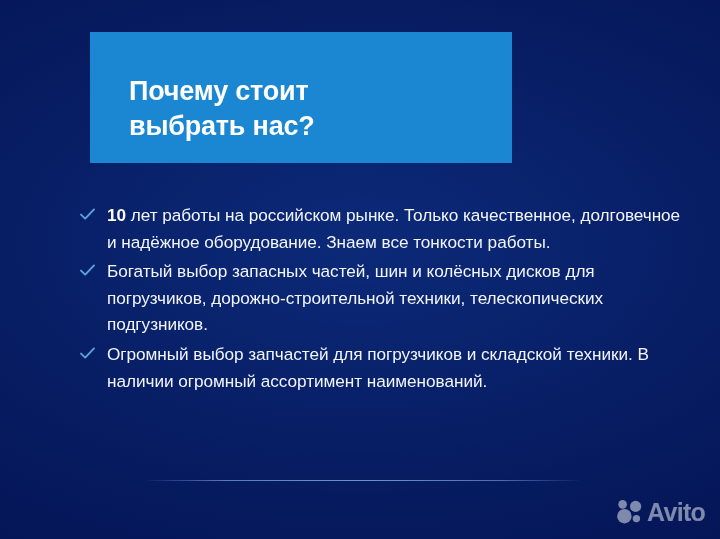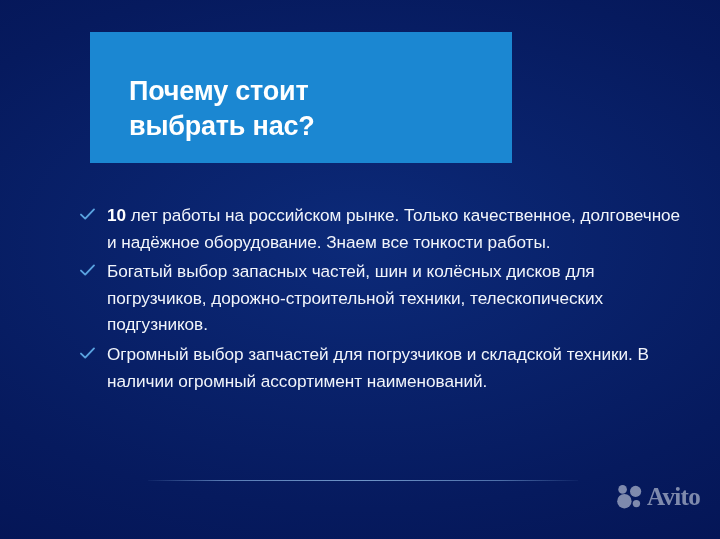--- a/index.html
+++ b/index.html
@@ -102,25 +102,25 @@
       rgba(140,185,235,0.62) 18%,
       rgba(150,195,240,0.72) 50%,
       rgba(135,180,230,0.55) 82%,
       rgba(120,170,225,0.05) 100%);
   }
 
   
   #avito-watermark {
     position: absolute;
     left: 616px;
-    top: 484px;
+    top: 496px;
     height: 32px;
     display: flex;
+    align-items: center;
     opacity: 0.52;
-    font-family: Liberation Serif, serif;
   }
 
   #avito-mark {
     position: relative;
     width: 29px;
     height: 26px;
     flex: none;
   }
   #avito-mark svg { display: block; }
 

